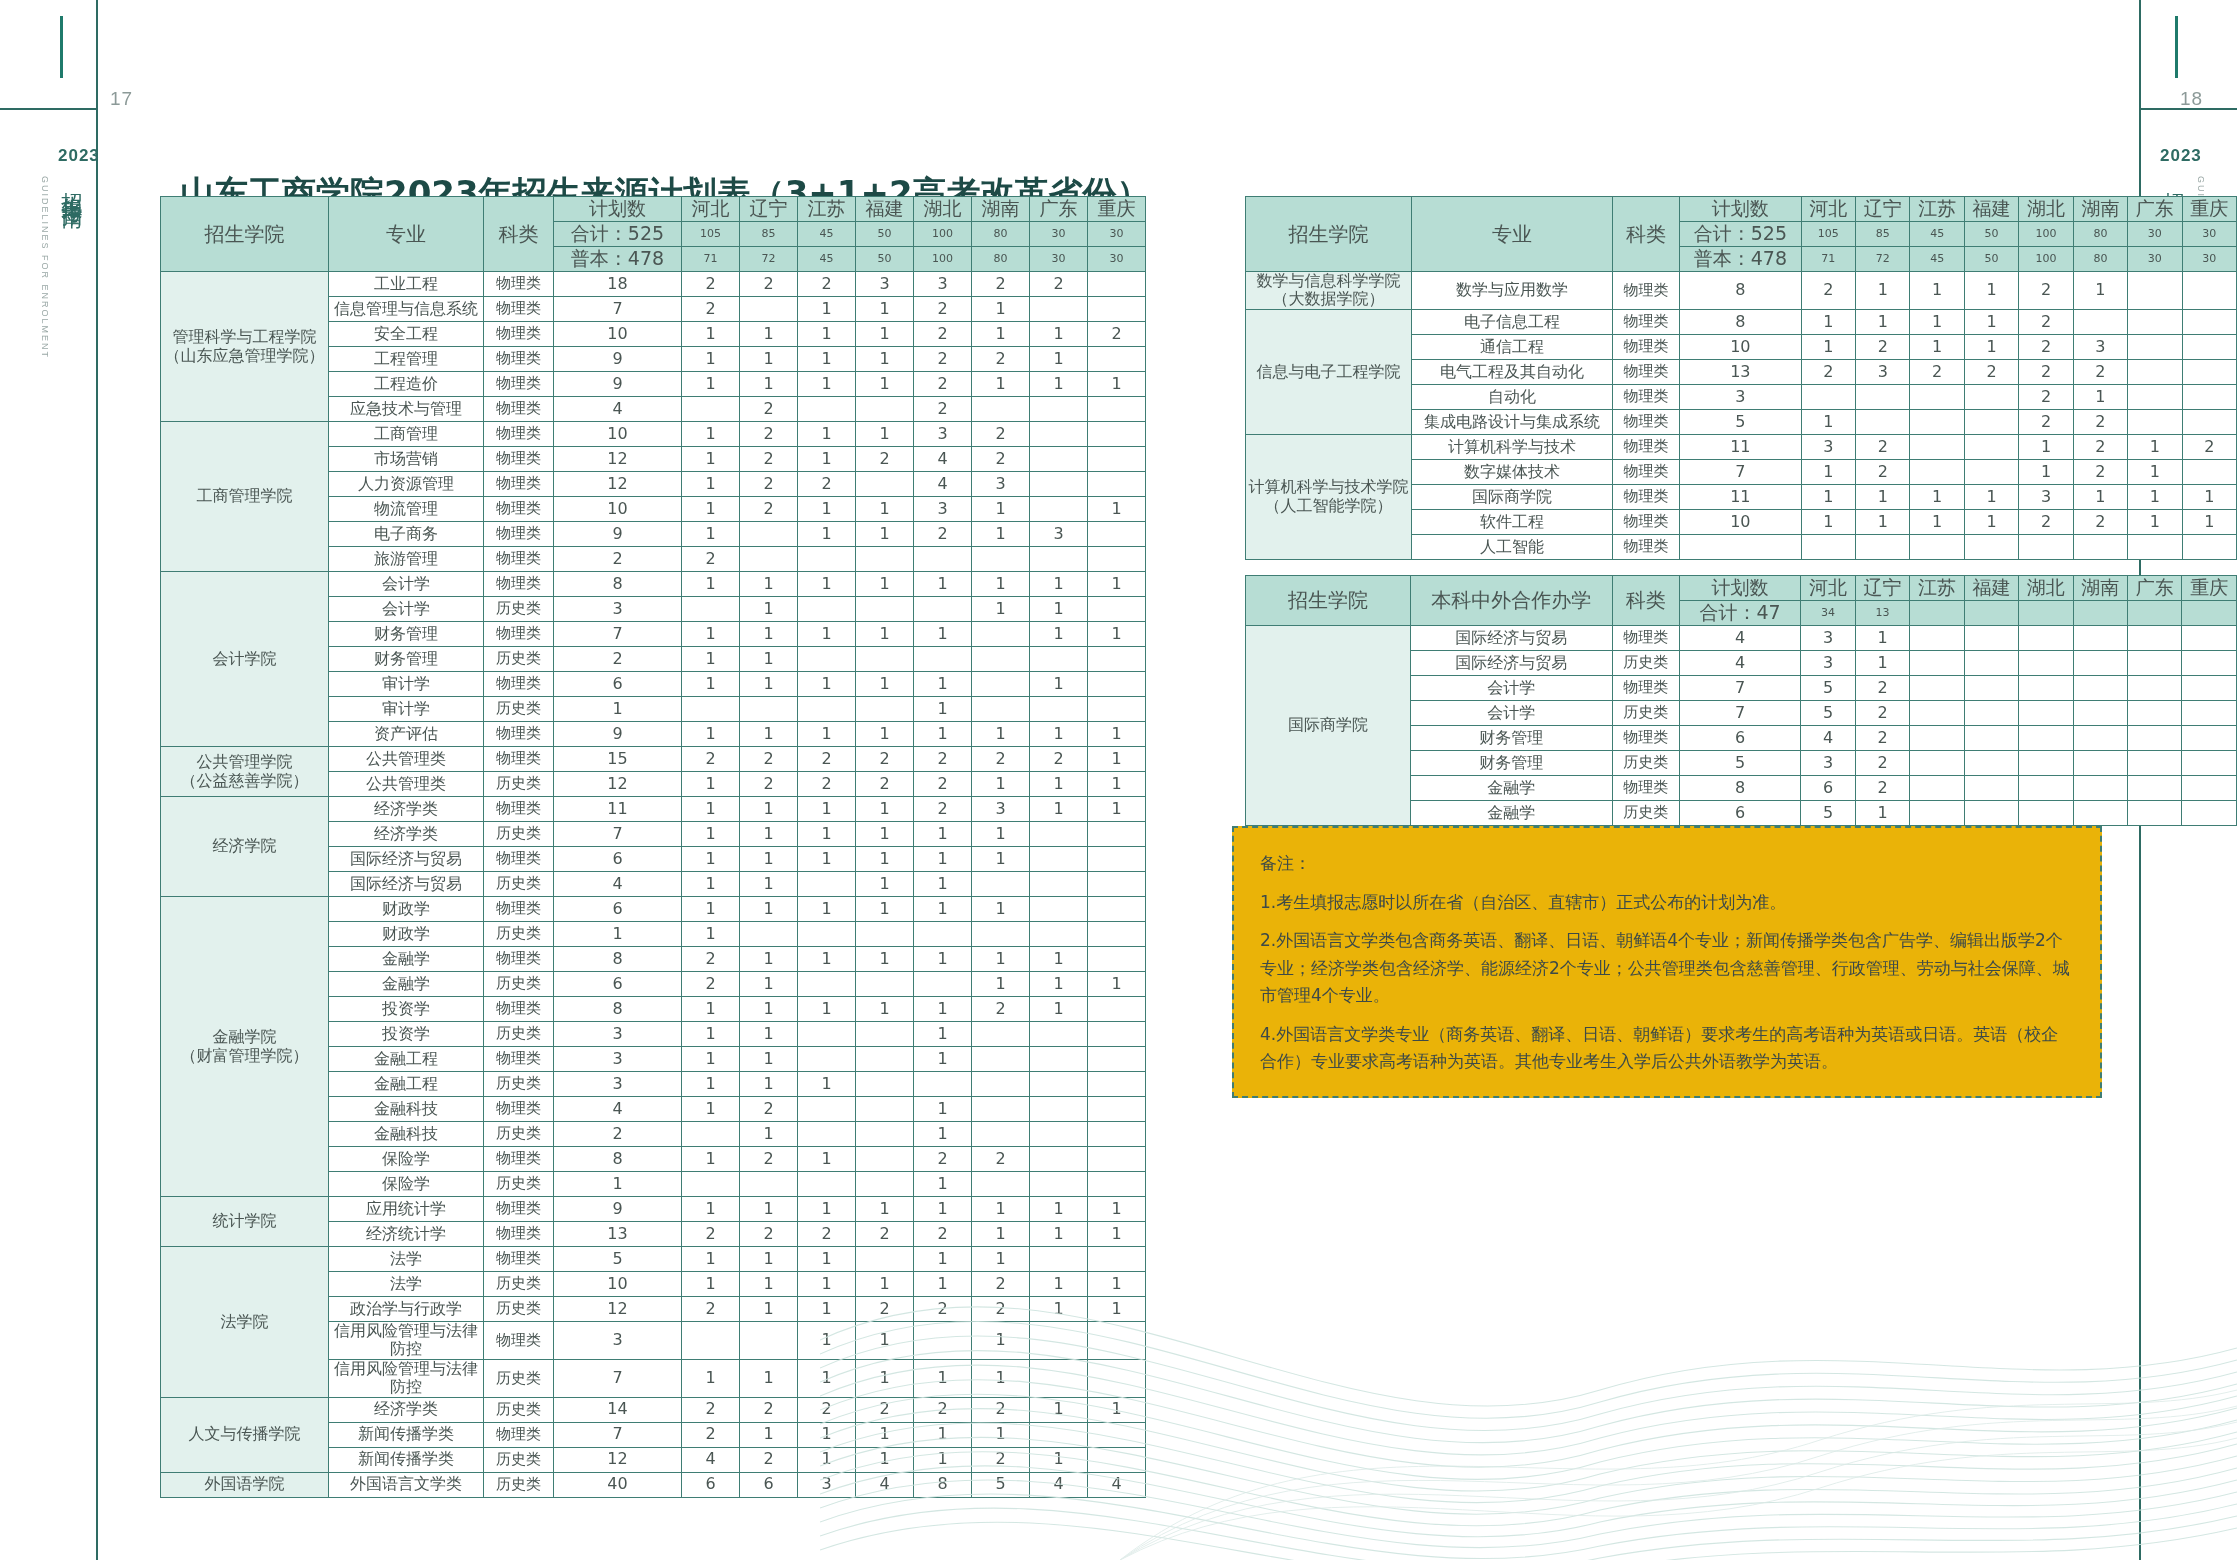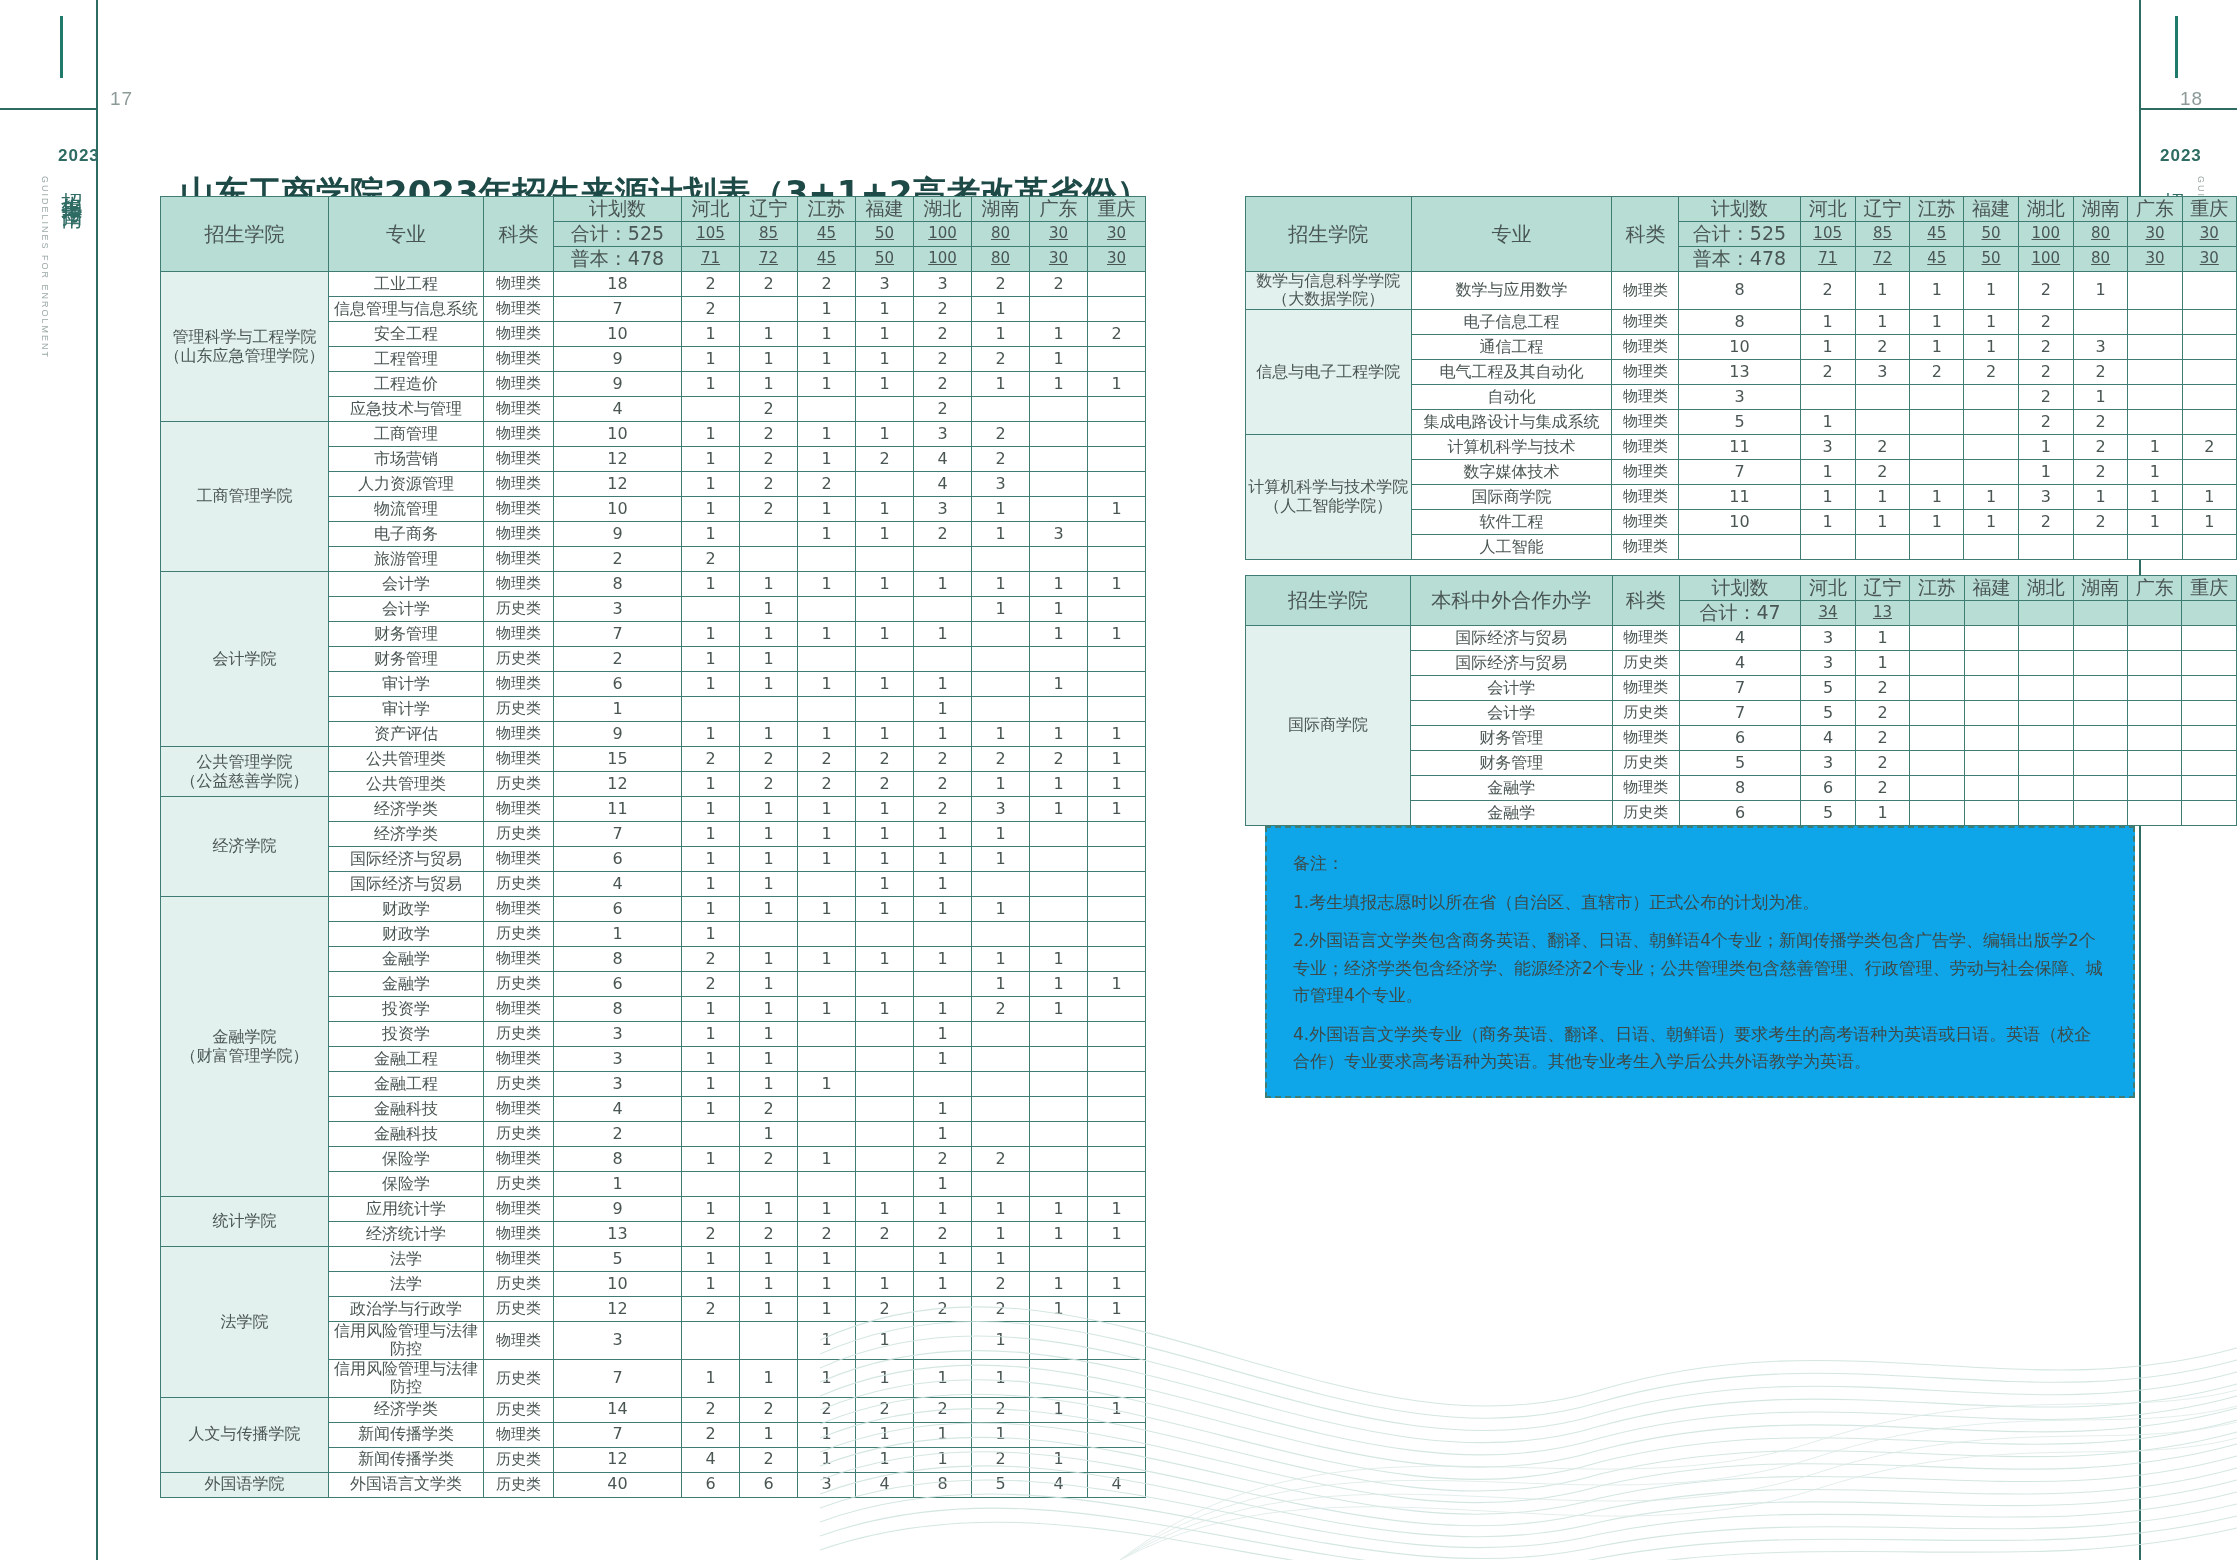--- a/index.html
+++ b/index.html
@@ -65,21 +65,21 @@
     vertical-align:middle;
     color:#4a5653;
     font-weight:normal;
     padding:0;
     line-height:1.15;
   }
   .hdr{background:#b7ddd4;color:#1d4a46;}
   .hdr-big{font-size:20px;}
   .hdr-prov{font-size:19px;color:#1d4a46;}
   .hdr-sum{font-size:19px;font-weight:bold;color:#1d4a46;}
-  .hdr-num{font-size:15px;color:#4a5653;text-decoration:underline;}
+  .hdr-num{font-size:11px;color:#4a5653;}
   .col-college{background:#e2f1ed;color:#3d4a48;font-size:16px;margin-left:7px;}
   .cell-major{font-size:16px;color:#4a5653;}
   .cell-kelei{font-size:15px;color:#4a5653;}
   .cell-num{font-size:16px;color:#7e8a88;}
   .cell-total{font-size:16px;color:#6c7a78;}
 
   
   #left-table{left:160px;top:196px;}
   #left-table col.c-college{width:168px;}
   #left-table col.c-major{width:155px;}
@@ -99,25 +99,25 @@
   #coop-table col.c-college{width:180px;}
   #coop-table col.c-major{width:220px;}
   #coop-table col.c-kelei{width:72px;}
   #coop-table col.c-plan{width:130px;}
   #coop-table col.c-prov{width:58px;}
 
   .row-h{height:25px;}
 
   
   .notes{
-    position:absolute;left:1265px;top:826px;width:870px;
+    position:absolute;left:1232px;top:826px;width:870px;
     border:2px dashed #3f7d74;
     padding:22px 26px 20px 26px;
     box-sizing:border-box;
-    background:#0ea5e9;
+    background:#eab308;
   }
   .notes p{
     margin:0 0 11px 0;
     font-size:17px;line-height:1.62;color:#3d4a48;
     font-family:"DejaVu Sans",sans-serif;
   }
   .notes p:last-child{margin-bottom:0;}
 
   
   .waves{position:absolute;left:820px;bottom:0;width:1417px;height:470px;pointer-events:none;}

